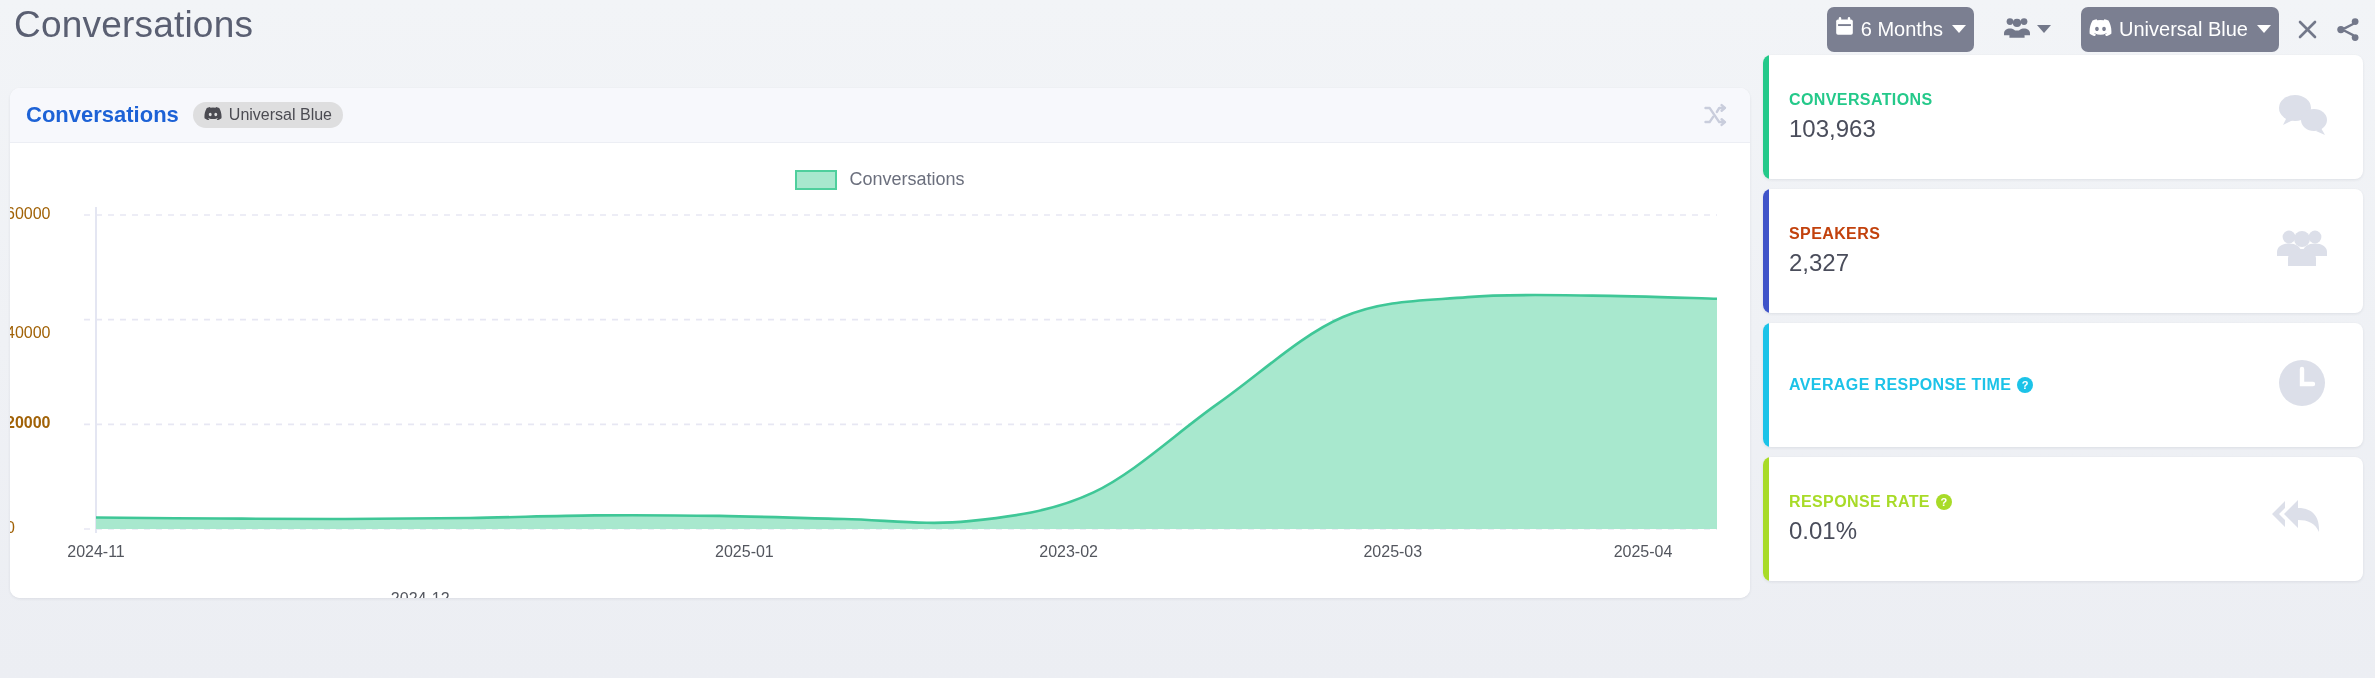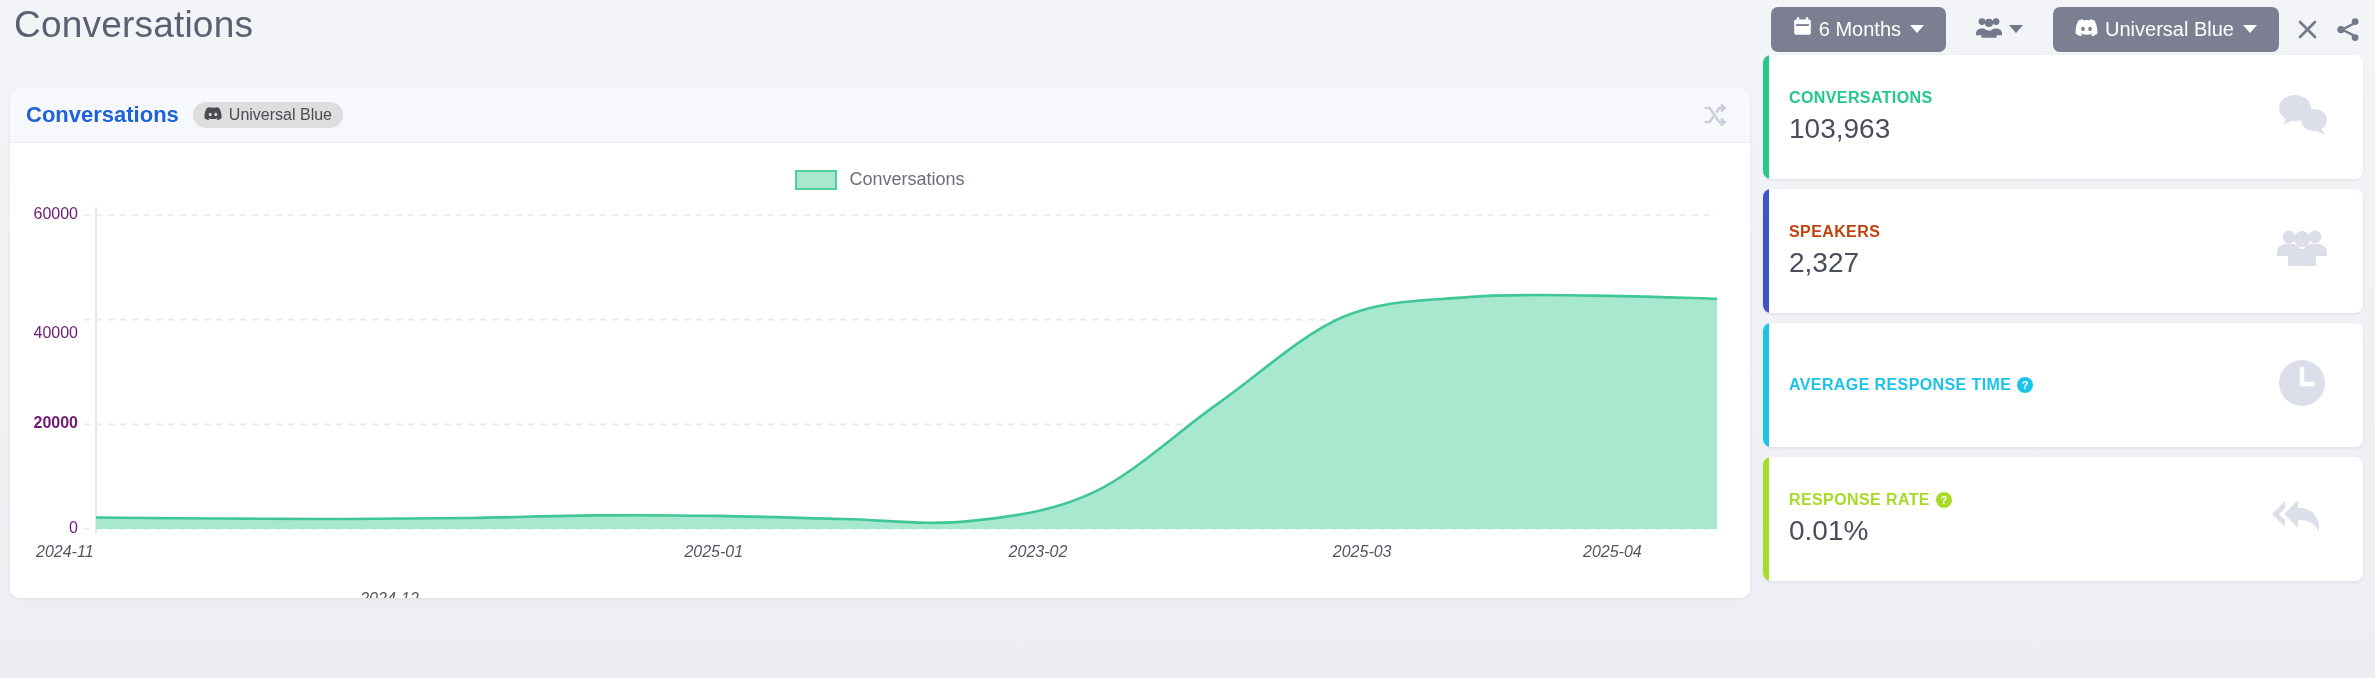--- a/index.html
+++ b/index.html
@@ -18,21 +18,21 @@
     position: absolute; left: 14px; top: 4px;
     font-size: 37px; font-weight: 400; color: #5a5f72; letter-spacing: .2px;
   }
   .top-controls {
     position: absolute; right: 14px; top: 3px;
     display: flex; align-items: center; gap: 0px; height: 52px;
   }
   .pill {
     display: flex; align-items: center; gap: 7px;
     background: #7b7f91; color: #fff;
-    border-radius: 7px; padding: 0 22px; height: 45px;
+    border-radius: 7px; padding: 0 8px; height: 45px;
     font-size: 20px; cursor: pointer; white-space: nowrap;
   }
   .pill .caret { margin-left: 2px; }
   .icon-btn {
     display: flex; align-items: center; justify-content: center;
     color: #73788a; cursor: pointer; height: 45px;
   }
   .people-drop { gap: 7px; padding: 0 14px; }
   .caret {
     width: 0; height: 0; border-left: 7px solid transparent;
@@ -65,39 +65,39 @@
              color: #c9cddc; cursor: pointer; display: flex; }
 
   .chart-body { position: relative; width: 100%; height: 455px; background: #fff; }
 
   .legend { position: absolute; left: 0; right: 0; top: 26px;
             display: flex; justify-content: center; align-items: center; gap: 12px; }
   .legend-swatch { width: 42px; height: 20px; background: #a8e8ce; border: 2px solid #4fcf9d; }
   .legend-label { font-size: 18px; color: #6b6f7d; }
 
   .plot { position: absolute; left: 0; top: 0; width: 100%; height: 100%; }
-  .ylabel { position: absolute; font-size: 16px; color: #701a75; text-align: right; width: 72px; }
-  .xlabel { position: absolute; font-size: 16px; color: #53565e; 
-            width: 120px; top: 400px; font-style: italic; }
+  .ylabel { position: absolute; font-size: 16px; color: #a16207; text-align: left; width: 72px; }
+  .xlabel { position: absolute; font-size: 16px; color: #53565e; text-align: center;
+            width: 120px; top: 400px; }
 
   
   .stats { position: absolute; right: 12px; top: 55px; width: 600px; }
   .stat {
     position: relative; background: #fff; border-radius: 8px;
     height: 124px; margin-bottom: 10px;
     box-shadow: 0 1px 3px rgba(30,40,70,.09);
     overflow: hidden; display: flex; align-items: center;
   }
   .stat .bar { position: absolute; left: 0; top: 0; bottom: 0; width: 6px; border-radius: 3px 0 0 3px; }
   .stat .txt { padding-left: 26px; }
   .stat .label {
     font-size: 16px; font-weight: 700; letter-spacing: .4px;
     display: flex; align-items: center; gap: 6px;
   }
-  .stat .value { font-size: 28px; color: #4a4d5b; font-weight: 400; margin-top: 6px; }
+  .stat .value { font-size: 24px; color: #4a4d5b; font-weight: 400; margin-top: 6px; }
   .help {
     width: 16px; height: 16px; border-radius: 50%;
     display: inline-flex; align-items: center; justify-content: center;
     color: #fff; font-size: 11px; font-weight: 700;
   }
   .stat .pic { position: absolute; right: 34px; top: 50%; transform: translateY(-50%);
                color: #dcdfe9; }
 </style>
 </head>
 <body>

